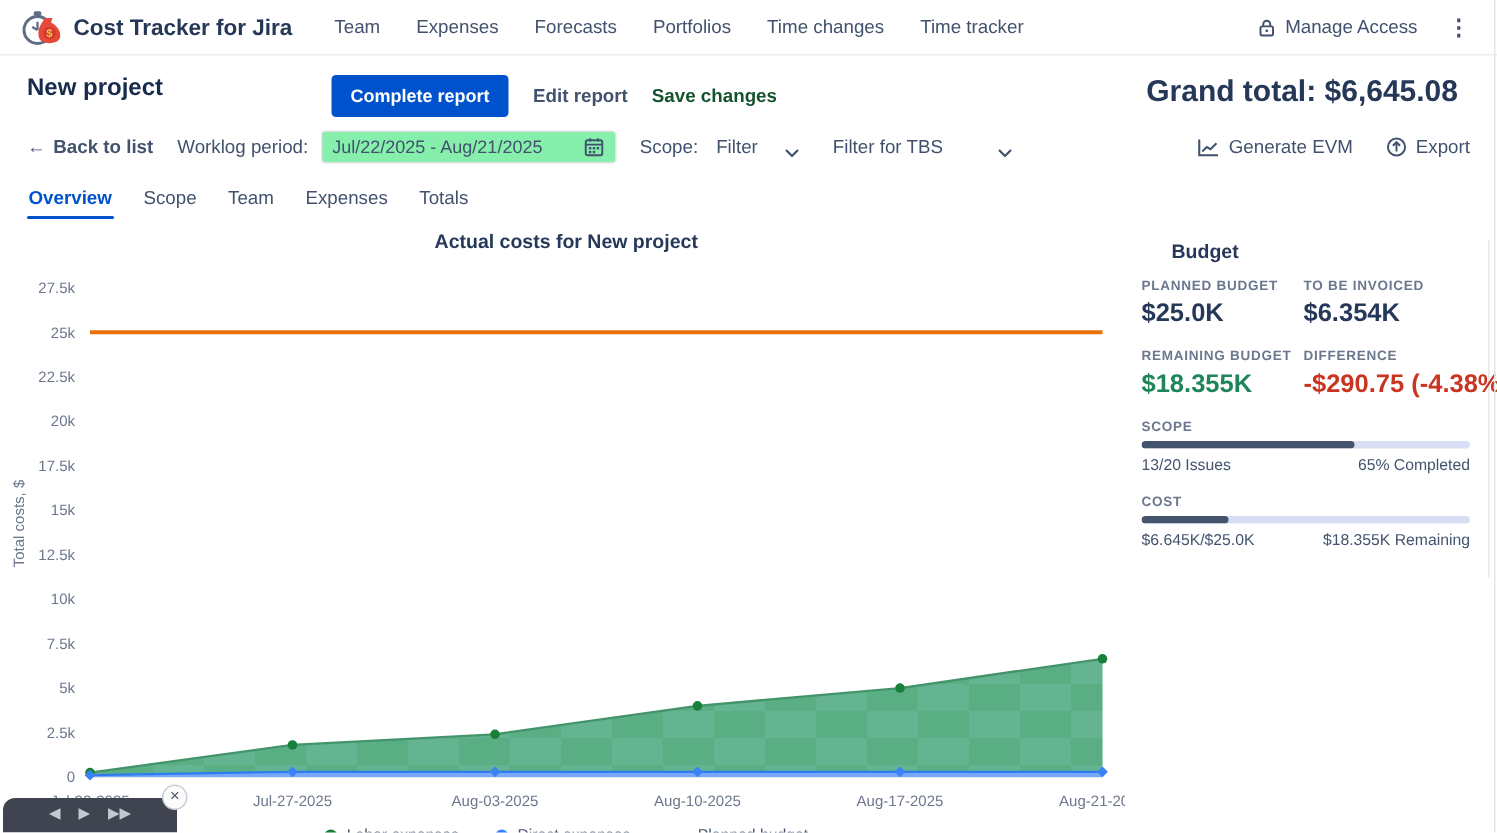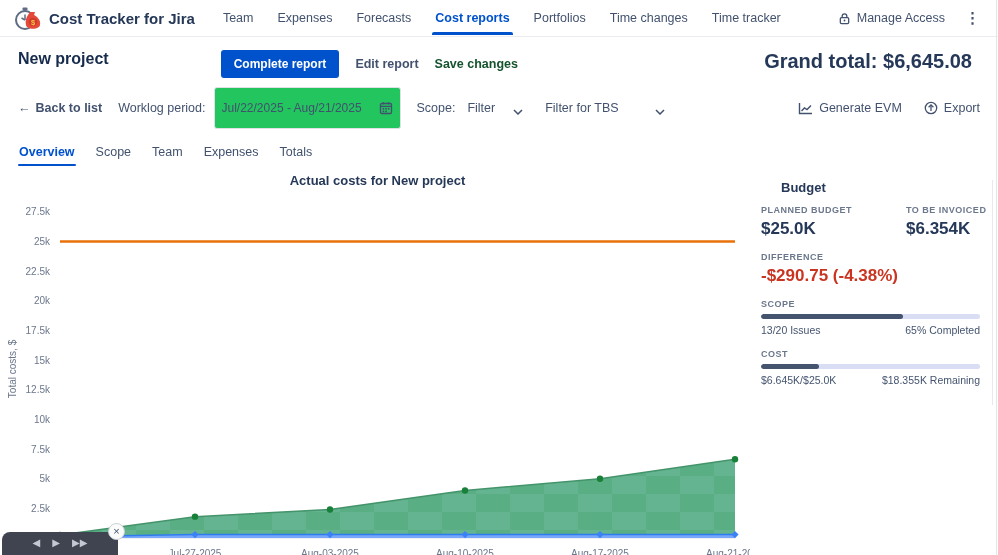--- a/index.html
+++ b/index.html
@@ -28,21 +28,21 @@
     font-size:12px; font-weight:700; padding:7px 13px; border-radius:3px; cursor:pointer; }
   .link-btn { font-size:12.5px; font-weight:600; color:#42526E; cursor:pointer; background:none; border:none; font-family:inherit; }
   .link-btn.disabled { color:#14532d; cursor:default; }
   .grand-total { margin-left:auto; font-size:20px; font-weight:700; color:#253858; }
 
   
   .controls-row { display:flex; align-items:center; padding:0 18px 10px 18px; font-size:12.5px; color:#42526E; }
   .back-link { display:flex; align-items:center; gap:5px; cursor:pointer; font-weight:600; margin-right:16px; white-space:nowrap; }
   .ctl-label { margin-right:8px; white-space:nowrap; }
   .date-box { display:flex; align-items:center; border:1px solid #DFE1E6; border-radius:3px;
-    padding:13px 7px; gap:9px; background:#22c55e; }
+    padding:3px 7px; gap:19px; background:#86efac; }
   .date-box input { border:none; outline:none; font-family:inherit; font-size:12px; color:#42526E; width:148px; background:transparent; }
   .scope-label { margin:0 8px 0 16px; }
   .dropdown { display:flex; align-items:flex-end; gap:18px; cursor:pointer; padding:3px 4px; }
   .dropdown.wide { margin-left:14px; min-width:128px; justify-content:space-between; }
   .row-actions { margin-left:auto; display:flex; align-items:center; gap:22px; }
   .action-btn { display:flex; align-items:center; gap:6px; cursor:pointer; font-size:12.5px; color:#42526E; white-space:nowrap; }
 
   
   .tabs-row { display:flex; gap:19px; padding:2px 18px 0 18px; font-size:12.5px; color:#42526E; }
   .tab { padding:4px 1px 7px 1px; cursor:pointer; position:relative; white-space:nowrap; }
@@ -97,21 +97,20 @@
       <path d="M14 10 C12 13 11 16 12 20 C13 25 25 25 26 20 C27 16 24 12 20 10 L21 7 L16 7 Z" fill="#E5493A"></path>
       <circle cx="19" cy="17" r="4.2" fill="#D13B2C"></circle>
       <text x="19" y="19.8" font-size="7.5" font-weight="bold" fill="#F6C445" text-anchor="middle" font-family="Liberation Sans, sans-serif">$</text>
     </svg>
   </span>
   <span class="app-name">Cost Tracker for Jira</span>
   <nav class="mainnav">
     <span class="nav-item">Team</span>
     <span class="nav-item">Expenses</span>
     <span class="nav-item">Forecasts</span>
-    <span class="nav-item active">Cost reports</span>
     <span class="nav-item">Portfolios</span>
     <span class="nav-item">Time changes</span>
     <span class="nav-item">Time tracker</span>
   </nav>
   <div class="topbar-right">
     <span class="manage-access">
       <span style="display:inline-flex;">
         <svg viewBox="0 0 14 14" width="13" height="13">
           <rect x="2.5" y="6" width="9" height="6.5" rx="1.2" fill="none" stroke="#42526E" stroke-width="1.4"></rect>
           <path d="M4.5 6 V4.5 a2.5 2.5 0 0 1 5 0 V6" fill="none" stroke="#42526E" stroke-width="1.4"></path>
@@ -273,20 +272,24 @@
       <div class="budget-grid">
         <div>
           <div class="cap">PLANNED BUDGET</div>
           <div class="val">$25.0K</div>
         </div>
         <div>
           <div class="cap">TO BE INVOICED</div>
           <div class="val">$6.354K</div>
         </div>
         <div>
+          <div class="cap">REMAINING BUDGET</div>
+          <div class="val green">$18.355K</div>
+        </div>
+        <div>
           <div class="cap">DIFFERENCE</div>
           <div class="val red">-$290.75 (-4.38%)</div>
         </div>
       </div>
 
       <div class="cap">SCOPE</div>
       <div class="bar-track">
         <div class="bar-fill" style="width: 65%;"></div>
       </div>
       <div class="bar-caps">

